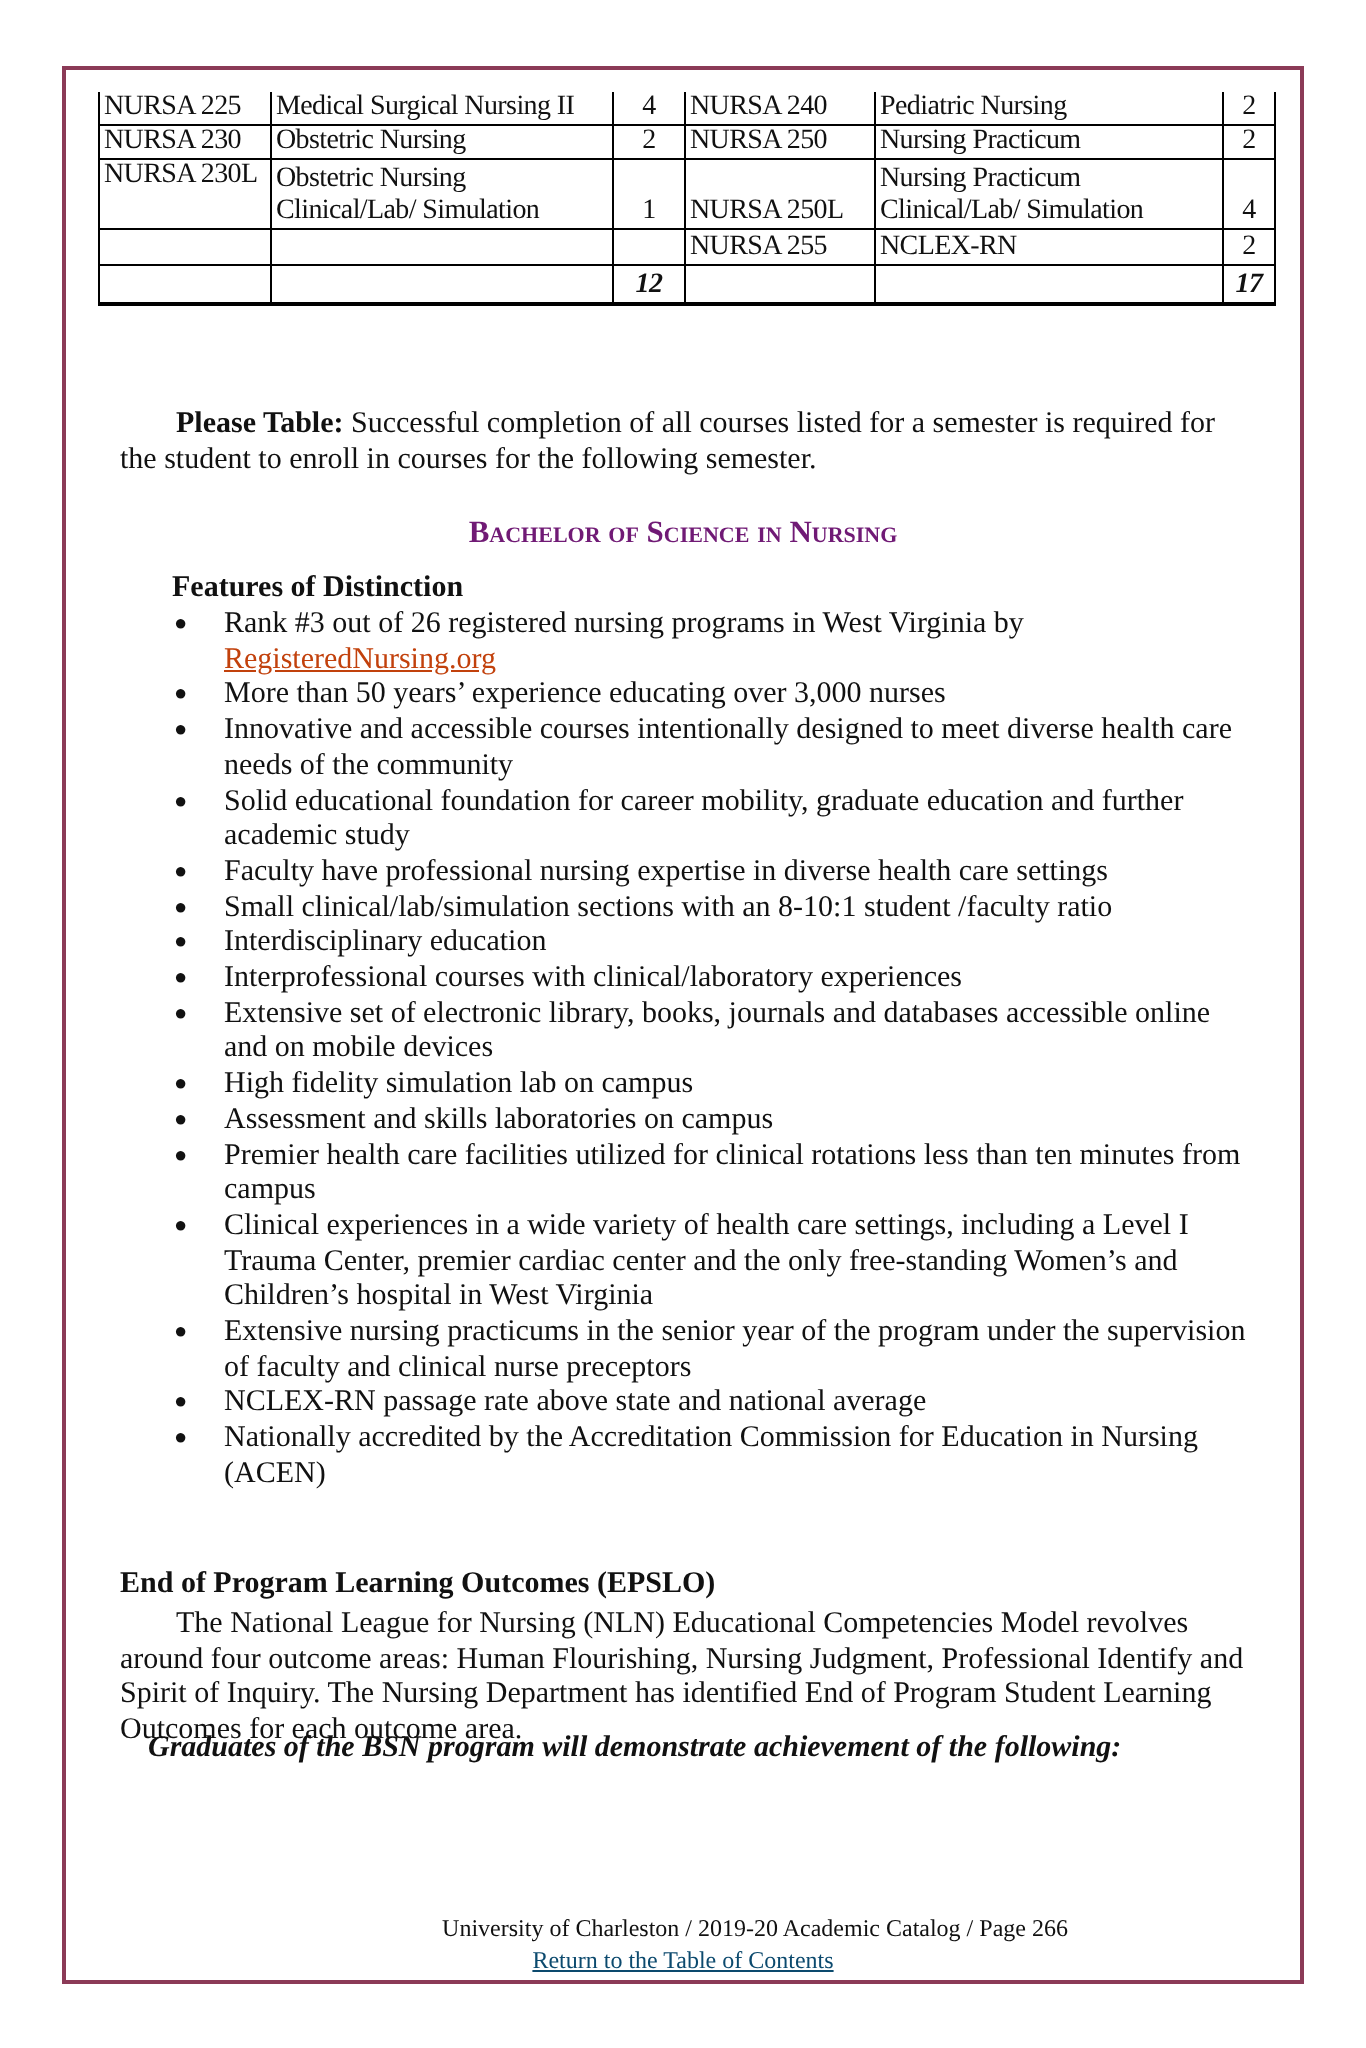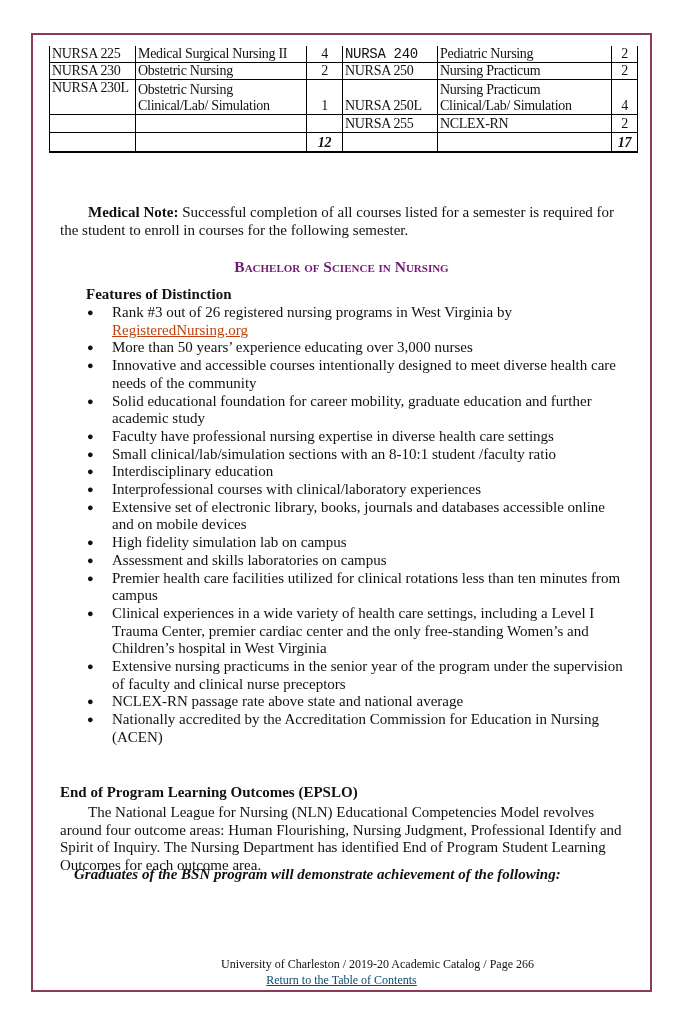--- a/index.html
+++ b/index.html
@@ -8,21 +8,21 @@
   .frame { position: absolute; left: 31px; top: 33px; width: 617px; height: 955px;
            border: 2px solid #8b3a57; box-sizing: content-box; }
   table.courses { position: absolute; left: 49px; top: 46px; border-collapse: collapse;
                   font-size: 14px; line-height: 16px; letter-spacing: -0.3px; }
   table.courses td { border: 1.5px solid #000; padding: 0 2px; vertical-align: bottom; }
   table.courses tr:first-child td { border-top: none; }
   table.courses tr.thick-bottom td { border-bottom: 2.5px solid #000; }
   table.courses td.num { text-align: center; }
   table.courses td.bold { font-weight: bold; font-style: italic; }
   .c1 { width: 81px; } .c2 { width: 166px; } .c3 { width: 31px; }
-  .c4 { width: 90px; font-family: Liberation Mono, monospace; } .c5 { width: 169px; } .c6 { width: 21px; }
+  .c4 { width: 90px; } .c5 { width: 169px; } .c6 { width: 21px; }
   .r1 td { height: 16px; } .r2 td { height: 33px; } .r3 td { height: 16px; margin-top: 20px; }
   .r4 td { height: 34px; } .r5 td { height: 17px; } .r6 td { height: 18px; }
 
   .text { position: absolute; font-size: 15px; line-height: 17.7px; }
   .note { left: 60px; top: 204px; width: 560px; text-indent: 28px; }
   .note b { font-weight: bold; }
   .heading { left: 0; width: 683px; top: 258px; text-align: center; color: #701a75;
              font-weight: bold; font-size: 15.5px; font-variant: small-caps; }
   .sub { left: 86px; top: 286px; font-weight: bold; }
   ul.features { position: absolute; left: 86px; top: 304px; width: 540px; margin: 0; padding: 0;
@@ -81,21 +81,21 @@
     <td></td>
     <td></td>
     <td class="num bold">12</td>
     <td></td>
     <td></td>
     <td class="num bold">17</td>
   </tr>
 </tbody>
   </table>
 
-<div class="text note"><b>Medical Note:</b><span> Successful completion of all courses listed for a semester is required for the student to enroll in courses for the following semester.</span></div>
+<div class="text note"><b>Please Table:</b><span> Successful completion of all courses listed for a semester is required for the student to enroll in courses for the following semester.</span></div>
 
 <div class="text heading">Bachelor of Science in Nursing</div>
 
 <div class="text sub">Features of Distinction</div>
 
 <ul class="features">
   <li><span class="bullet">●</span><span>Rank #3 out of 26 registered nursing programs in West Virginia by </span><a class="link" href="#">RegisteredNursing.org</a></li>
   <li><span class="bullet">●</span><span>More than 50 years’ experience educating over 3,000 nurses</span></li>
   <li><span class="bullet">●</span><span>Innovative and accessible courses intentionally designed to meet diverse health care needs of the community</span></li>
   <li><span class="bullet">●</span><span>Solid educational foundation for career mobility, graduate education and further academic study</span></li>

